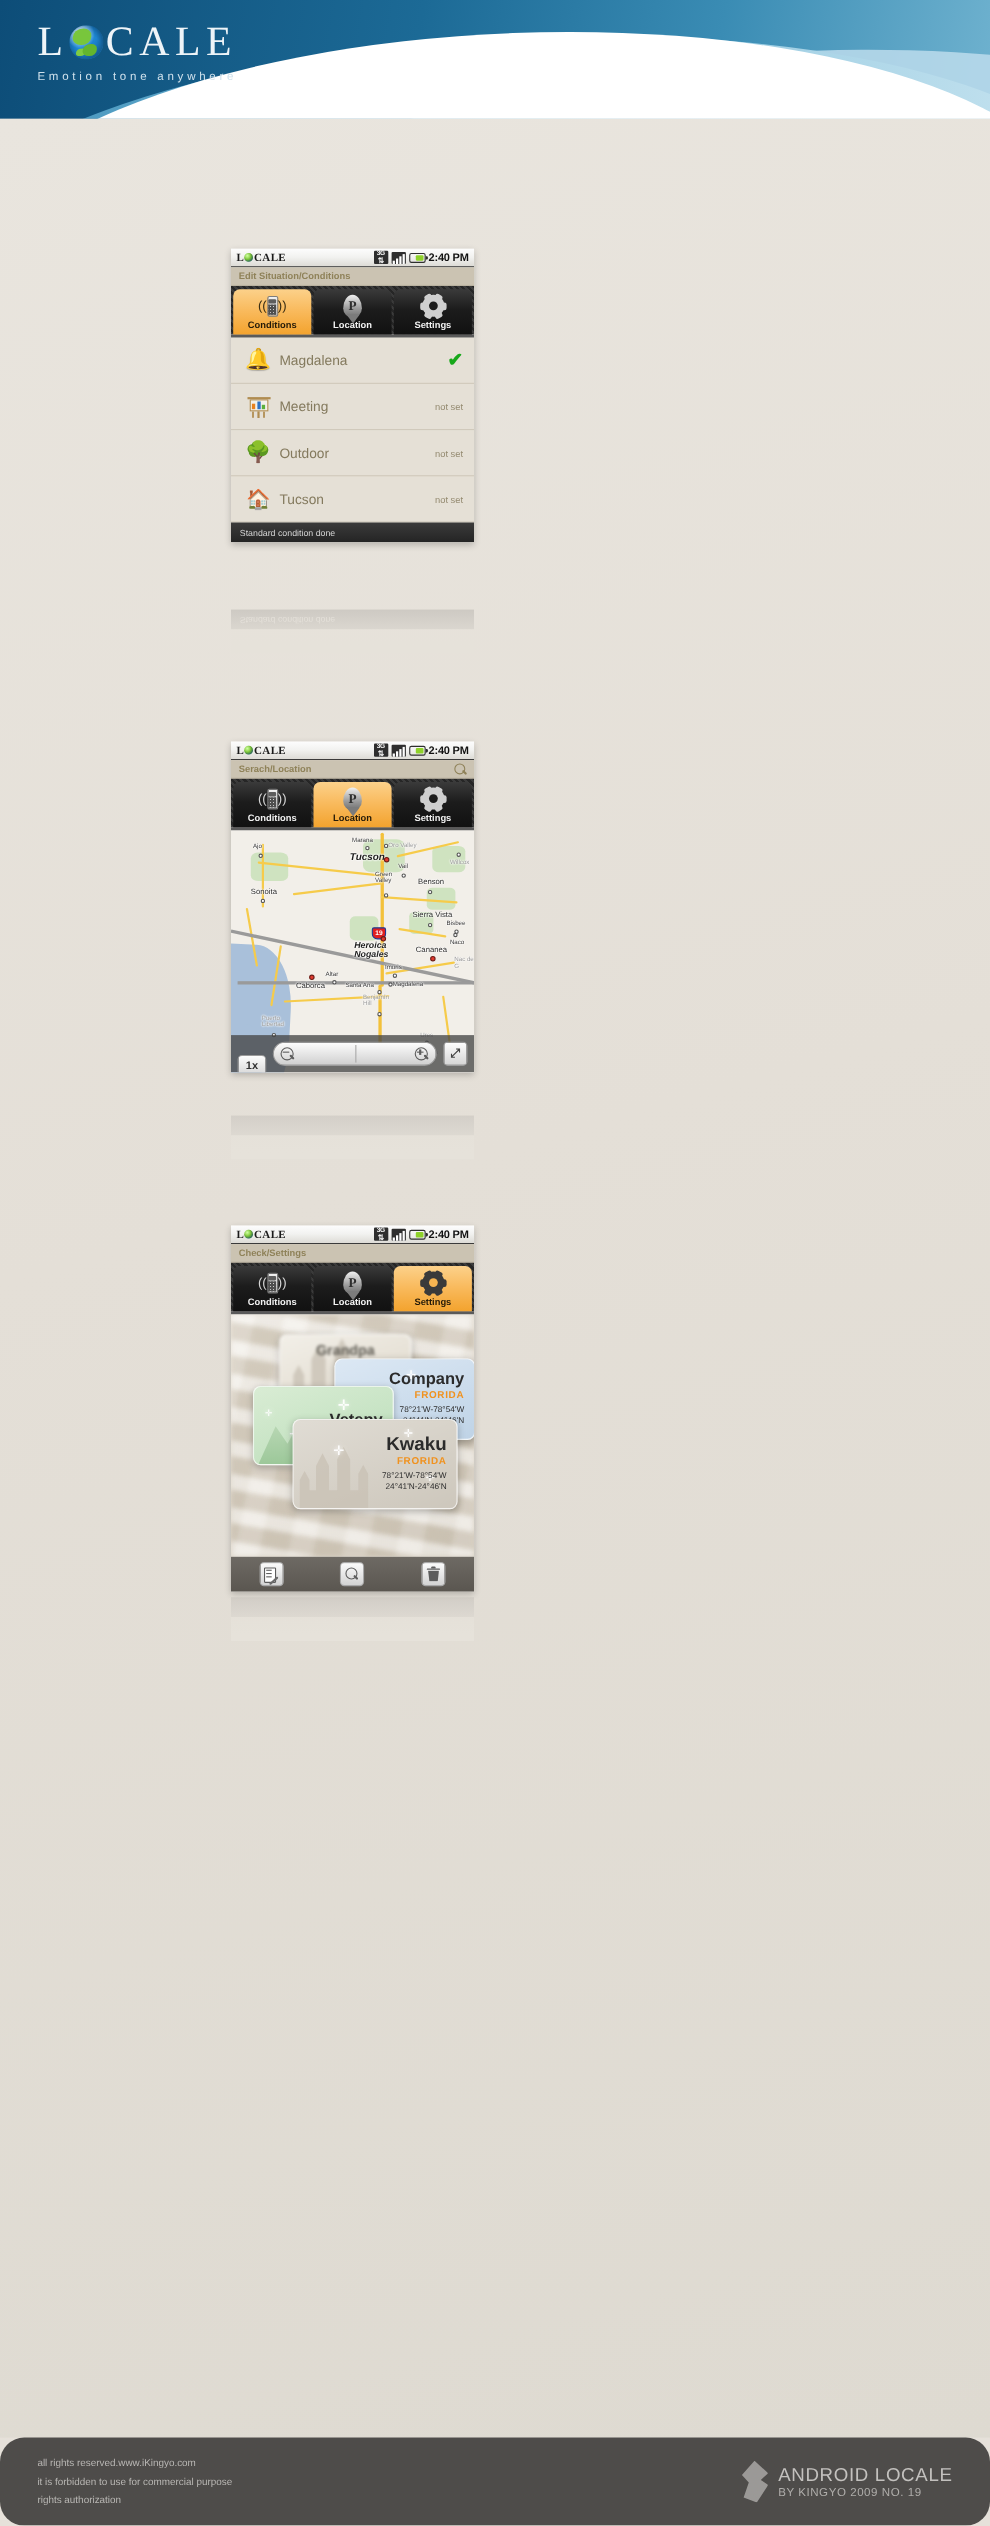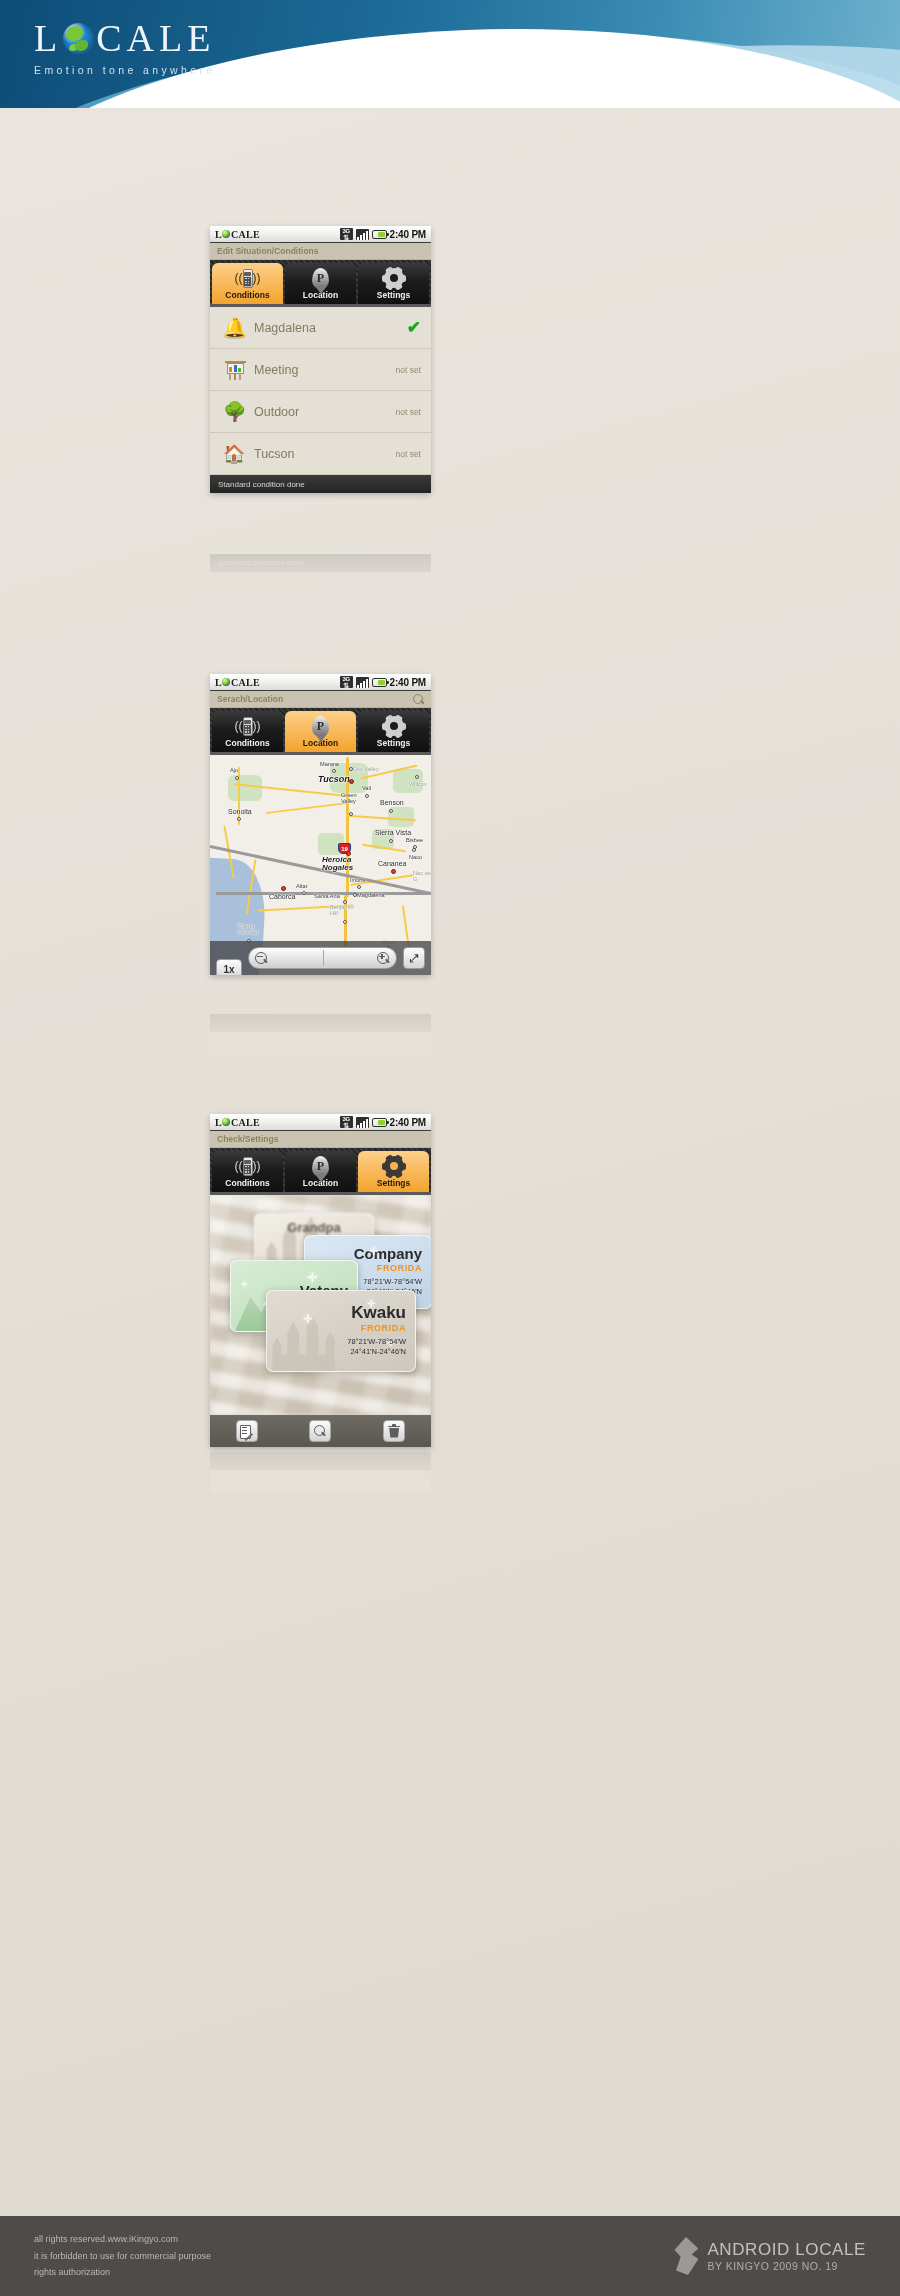--- a/index.html
+++ b/index.html
@@ -543,20 +543,21 @@
   .ic-trash::after { content:""; position:absolute; left:0; top:1px; width:12px; height:1.8px; background:#5d5d5d; border-radius:1px; }
   .ic-trash i { position:absolute; left:4px; top:-.5px; width:4px; height:2px; background:#5d5d5d; border-radius:1px 1px 0 0; }
 
   
   .footer {
     width: 900px; height: 80px;
     background: #4e4c4a;
     display:flex; align-items:center;
     padding: 0 34px;
     position: relative;
+    border-radius: 22px;
   }
   .foot-left { font-size:9px; color:#b9b7b4; line-height:1.85; }
   .foot-right { margin-left:auto; display:flex; align-items:center; gap:9px; }
   .fish {
     width: 26px; height: 38px;
     background: #a9a7a4;
     clip-path: polygon(52% 0%, 100% 30%, 74% 46%, 100% 58%, 60% 100%, 14% 88%, 32% 52%, 8% 34%);
     opacity:.85;
   }
   .foot-brand .b1 { font-size:17px; color:#c3c1be; letter-spacing:.6px; line-height:1.15; }

